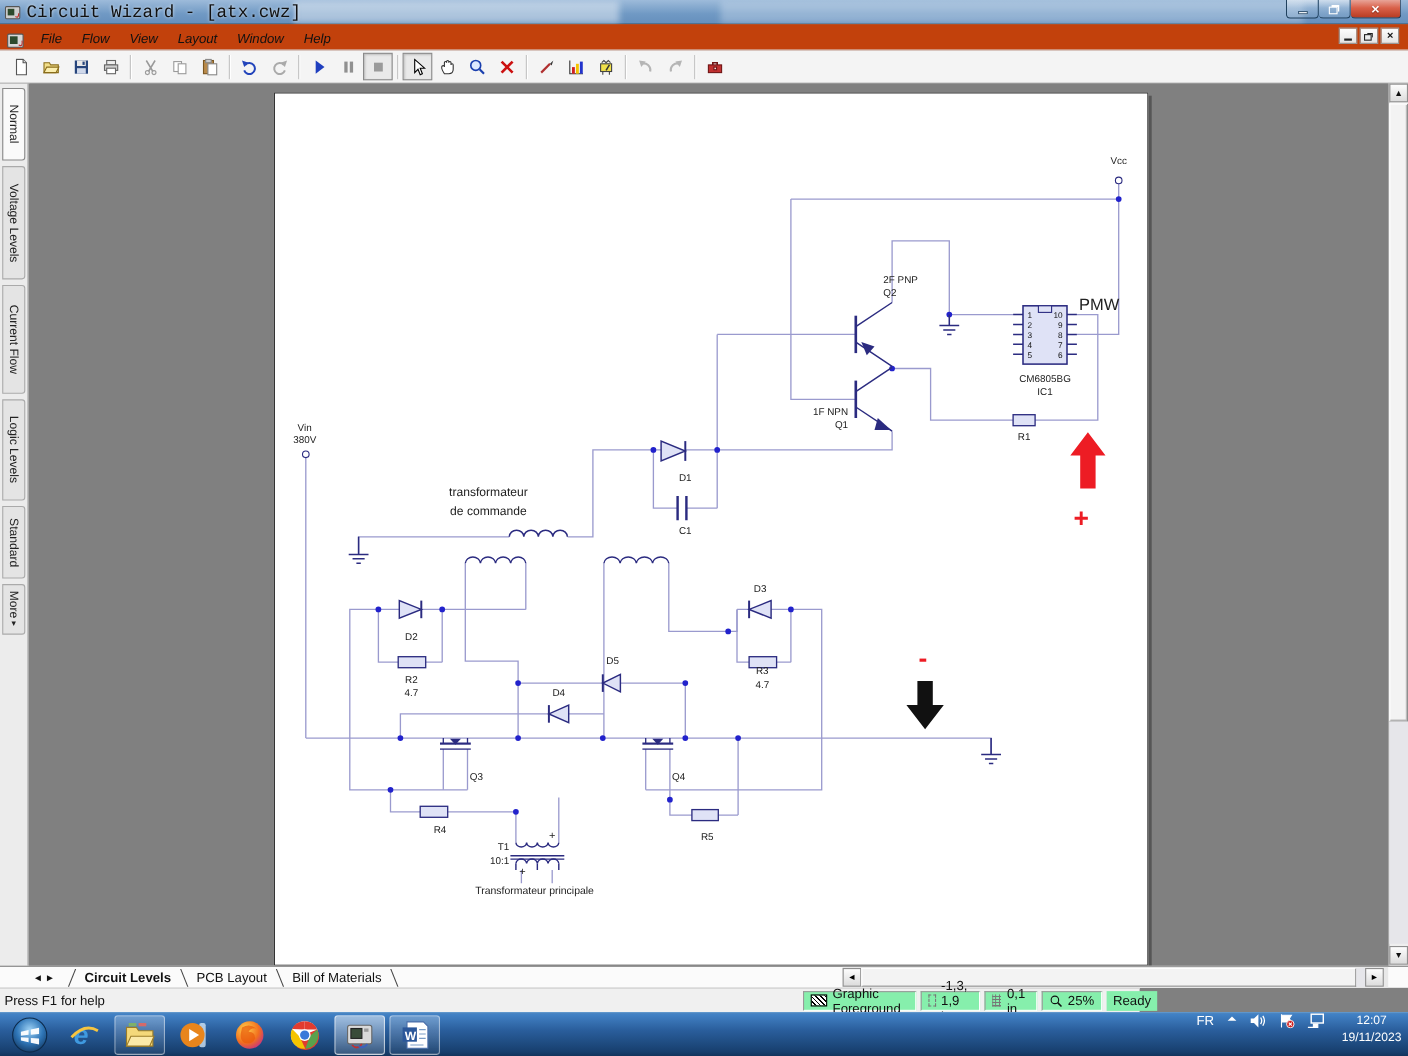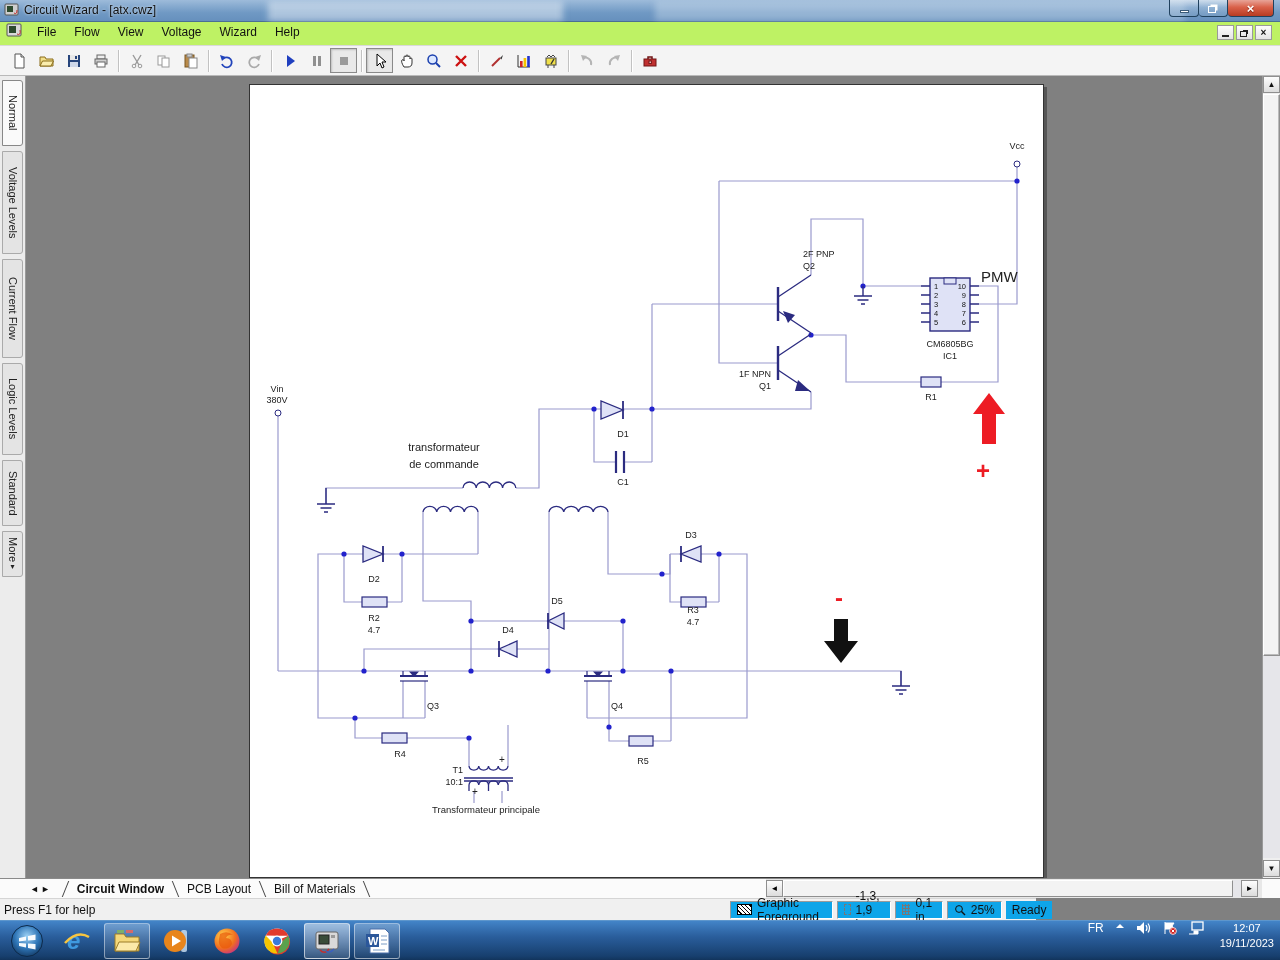--- a/index.html
+++ b/index.html
@@ -4,34 +4,34 @@
 <style>
   html,body{margin:0;padding:0;width:1280px;height:960px;overflow:hidden;
     font-family:"Liberation Sans",sans-serif;background:#808080;-webkit-font-smoothing:antialiased;}
   *{box-sizing:border-box;}
   
   .titlebar{position:absolute;left:0;top:0;width:1280px;height:22px;
     background:linear-gradient(#9dbbda,#7099c4 60%,#6690bd);border-bottom:1px solid #4a6f94;}
   .titlebar .patch1{position:absolute;left:268px;top:1px;width:295px;height:20px;background:rgba(235,242,248,.5);filter:blur(3px);}
   .titlebar .patch2{position:absolute;left:655px;top:1px;width:530px;height:20px;background:rgba(220,232,244,.35);filter:blur(3px);}
   .title-left{position:absolute;left:4px;top:2px;display:flex;align-items:center;gap:5px;}
-  .title-text{font-size:12px;color:#111;text-shadow:0 0 3px rgba(255,255,255,.8);}
+  .title-text{font-size:16px;color:#111;text-shadow:0 0 3px rgba(255,255,255,.8);font-family:Liberation Mono, monospace;}
   .winbtns{position:absolute;right:6px;top:0;display:flex;}
   .wbtn{height:17px;border:1px solid #20415e;border-top:none;border-radius:0 0 4px 4px;
     background:linear-gradient(rgba(255,255,255,.5),rgba(190,210,230,.25) 45%,rgba(140,170,200,.3));
     display:flex;align-items:center;justify-content:center;margin-left:0;}
   .wbtn+.wbtn{border-left:none;}
   .wbtn.min{width:30px}.wbtn.max{width:29px}.wbtn.close{width:46px;
     background:linear-gradient(#e8a498,#d9614a 45%,#b83b22);}
   .glyph-min{width:9px;height:3px;background:#fff;border:1px solid #3a5a78;margin-top:6px;}
   .glyph-restore{width:8px;height:7px;border:1px solid #fff;box-shadow:2px -2px 0 -0.5px #fff;margin-left:-2px;margin-top:2px;}
   .glyph-close{color:#fff;font-size:13px;font-weight:bold;line-height:1;text-shadow:0 1px 1px #7a1f10;}
   
-  .menubar{position:absolute;left:0;top:22px;width:1280px;height:24px;background:#bef264;
-    border-bottom:1px solid #d9d9d9;display:flex;align-items:flex-start;}
+  .menubar{position:absolute;left:0;top:22px;width:1280px;height:24px;background:#c2410c;
+    border-bottom:1px solid #d9d9d9;display:flex;align-items:flex-end;font-style:italic;}
   .menu-appicon{margin:0 6px 0 6px;}
   .menu-item{font-size:12px;color:#111;padding:3px 9px;cursor:default;}
   .mdi-btns{position:absolute;right:8px;top:3px;display:flex;gap:2px;}
   .mdibtn{width:17px;height:15px;background:linear-gradient(#fdfdfd,#e4e4e4);border:1px solid #9a9a9a;
     display:flex;align-items:flex-end;justify-content:center;font-size:10px;line-height:1;}
   .mdibtn .bar{width:7px;height:2px;background:#222;margin-bottom:2px;}
   .mdibtn .rest{width:7px;height:6px;border:1px solid #222;box-shadow:2px -2px 0 -1px #222;margin-bottom:2px;margin-left:-2px;}
   .mdibtn .x{font-weight:bold;margin-bottom:1px;color:#111;}
   
   .toolbar{position:absolute;left:0;top:46px;width:1280px;height:30px;background:#f4f4f4;
@@ -68,21 +68,21 @@
   .hscroll{position:absolute;left:766px;top:879px;width:496px;height:19px;display:flex;align-items:center;background:#e8e8e8;}
   .hbtn{width:17px;height:17px;background:linear-gradient(#fdfdfd,#dcdcdc);border:1px solid #8f8f8f;
     display:flex;align-items:center;justify-content:center;font-size:8px;}
   .hthumb{width:450px;height:17px;background:#f3f3f3;border:1px solid #8f8f8f;border-top-color:#fff;border-left-color:#fff;}
   .htrack{width:8px;height:17px;background:#e6e6ea;}
   
   .statusbar{position:absolute;left:0;top:898px;width:1036px;height:22px;background:#f0f0f0;
     border-top:1px solid #d5d5d5;display:flex;align-items:center;font-size:12px;color:#111;}
   .sb-help{flex:0 0 auto;padding-left:4px;width:730px;}
   .sb-panel{height:18px;border:1px solid;border-color:#9a9a9a #fff #fff #9a9a9a;display:flex;align-items:center;
-    gap:5px;padding:0 6px;margin-right:4px;background:#0ea5e9;}
+    gap:5px;padding:0 6px;margin-right:4px;background:#86efac;}
   .p-layer{width:168px}.p-coord{width:140px}.p-grid{width:66px}.p-zoom{width:66px}.p-ready{width:86px;border:none;}
   .hatch{width:22px;height:11px;border:1px solid #000;background:repeating-linear-gradient(45deg,#fff 0 2px,#000 2px 3px);}
   .dashbox{width:11px;height:11px;border:1px dashed #777;}
   .gridico{width:12px;height:11px;background:
      repeating-linear-gradient(90deg,#777 0 1px,transparent 1px 3px),
      repeating-linear-gradient(0deg,#777 0 1px,transparent 1px 3px);}
   
   .taskbar{position:absolute;left:0;top:920px;width:1280px;height:40px;
     background:linear-gradient(#4384c8,#2a5e9c 40%,#173f6e 90%,#12345c);border-top:1px solid #5e96cc;}
   .tasks{position:absolute;left:2px;top:0;display:flex;align-items:center;height:40px;}
@@ -123,22 +123,22 @@
 
 <div class="menubar">
   <svg class="menu-appicon" width="16" height="16">
       <rect x="1" y="2" width="14" height="12" rx="1" fill="#d8d8d8" stroke="#555"></rect>
       <rect x="3" y="4" width="7" height="7" fill="#2d4a2d"></rect>
       <path d="M11 12 q4 2 3 -4" stroke="#c03030" fill="none"></path>
     </svg>
   <div class="menu-item">File</div>
   <div class="menu-item">Flow</div>
   <div class="menu-item">View</div>
-  <div class="menu-item">Voltage</div>
-  <div class="menu-item">Wizard</div>
+  <div class="menu-item">Layout</div>
+  <div class="menu-item">Window</div>
   <div class="menu-item">Help</div>
   <div class="mdi-btns">
     <div class="mdibtn">
         <div class="bar"></div>
       </div>
     <div class="mdibtn">
         <div class="rest"></div>
       </div>
     <div class="mdibtn">
         <span class="x">×</span>
@@ -539,21 +539,21 @@
     <div class="sbtn" style="top:784px">▼</div>
   </div>
 </div>
 
 <div class="tabrow">
   <div class="tabnav">
     <span>◄</span>
     <span>►</span>
   </div>
   <div class="bslash"></div>
-  <div class="doc-tab active">Circuit Window</div>
+  <div class="doc-tab active">Circuit Levels</div>
   <div class="slash"></div>
   <div class="doc-tab">PCB Layout</div>
   <div class="slash"></div>
   <div class="doc-tab">Bill of Materials</div>
   <div class="slash"></div>
 </div>
 <div class="hscroll">
   <div class="hbtn">◄</div>
   <div class="hthumb"></div>
   <div class="htrack"></div>

